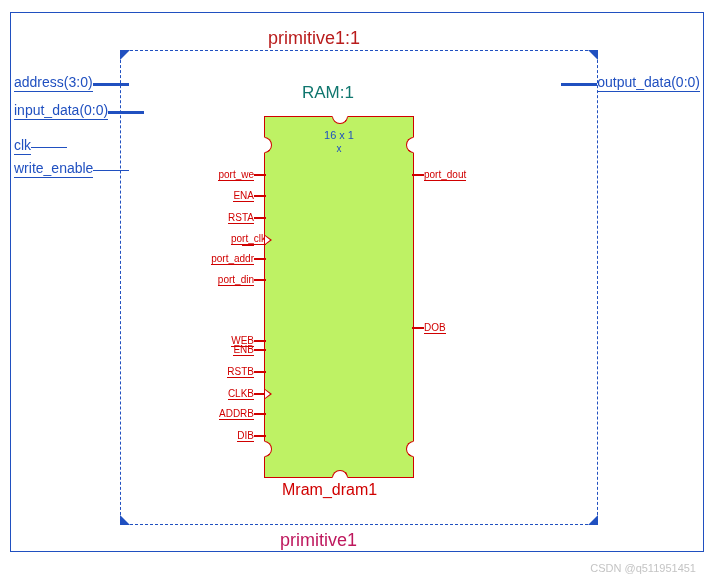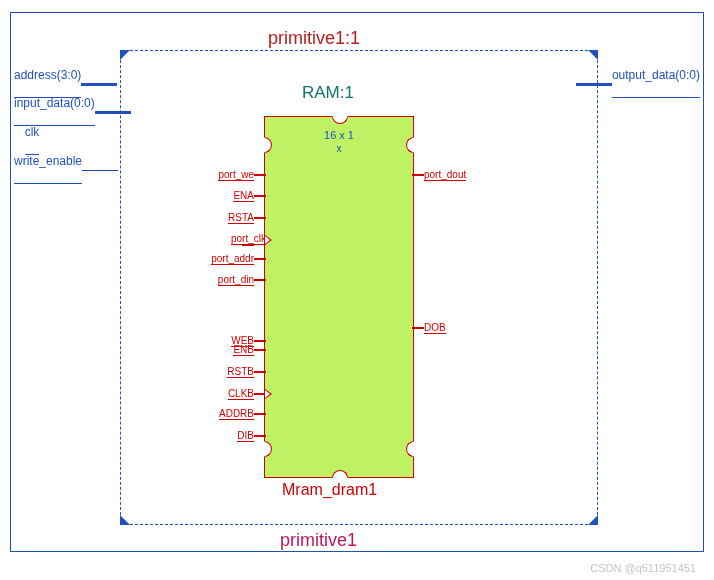--- a/index.html
+++ b/index.html
@@ -68,24 +68,24 @@
     }
     .ext-port {
       position: absolute;
       height: 14px;
       display: flex;
       align-items: center;
     }
     .ext-port-left { left: 14px; }
     .ext-port-right { right: 14px; }
     .ext-label {
-      font-size: 12px;
+      font-size: 14px;
       color: #2050c0;
       border-bottom: 1px solid #2050c0;
-      padding-bottom: 17px;
+      padding-bottom: 4px;
       line-height: 10px;
     }
     .ext-wire {
       height: 3px;
       background: #2050c0;
       width: 36px;
     }
     .ext-wire-thin {
       height: 1px;
       background: #2050c0;
@@ -216,21 +216,21 @@
 
 <div id="ext-left-container">
     <div class="ext-port ext-port-left" style="top: 77px;">
       <span class="ext-label">address(3:0)</span>
       <span class="ext-wire"></span>
     </div>
     <div class="ext-port ext-port-left" style="top: 105px;">
       <span class="ext-label">input_data(0:0)</span>
       <span class="ext-wire"></span>
     </div>
-    <div class="ext-port ext-port-left" style="top: 127px; flex-direction: column;">
+    <div class="ext-port ext-port-left" style="top: 140px;">
       <span class="ext-label">clk</span>
       <span class="ext-wire-thin"></span>
     </div>
     <div class="ext-port ext-port-left" style="top: 163px;">
       <span class="ext-label">write_enable</span>
       <span class="ext-wire-thin"></span>
     </div>
   </div>
 <div id="ext-right-container">
     <div class="ext-port ext-port-right" style="top: 77px;">

